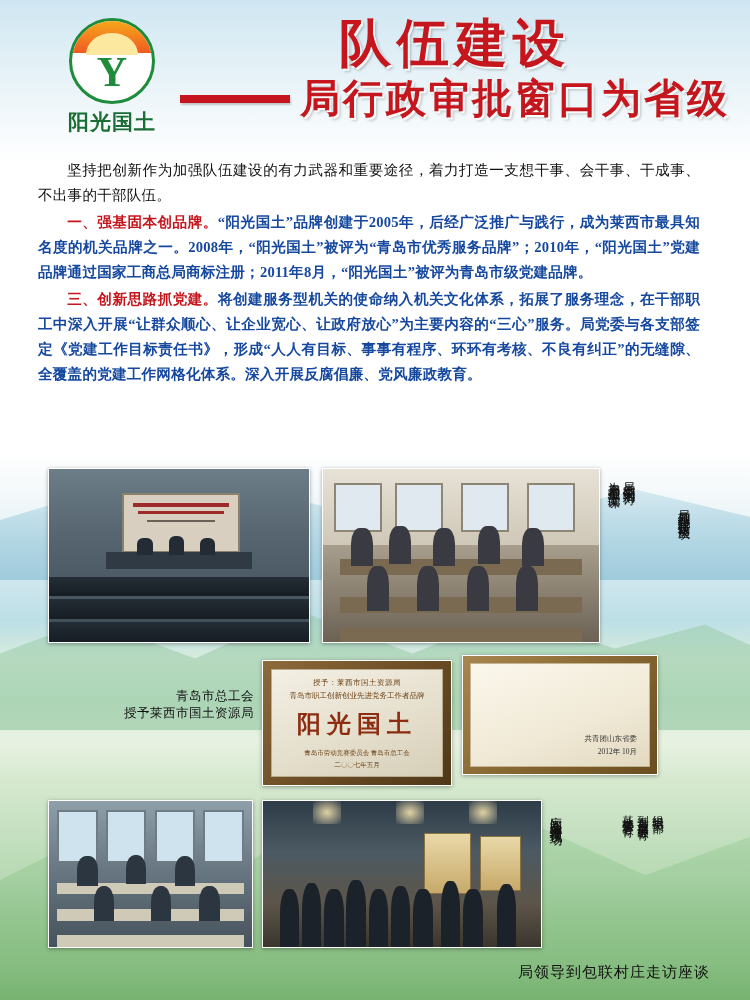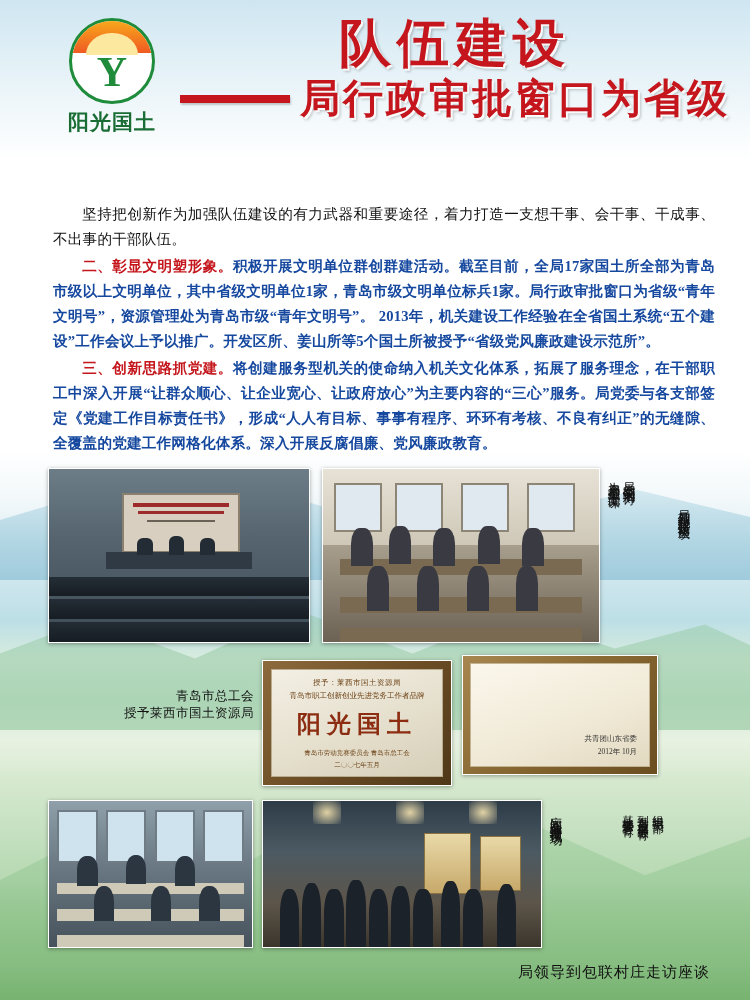--- a/index.html
+++ b/index.html
@@ -156,23 +156,22 @@
     line-height: 46px;
     letter-spacing: 3px;
     color: #c4161c;
     text-shadow: 2px 2px 0 rgba(255,255,255,0.9), 3px 3px 3px rgba(0,0,0,0.22);
     white-space: nowrap;
   }
 
   
   .body-text {
     position: absolute;
-    left: 53px; top: 158px;
+    left: 38px; top: 158px;
     width: 662px;
-    margin-top: 44px;
   }
   .para {
     font-family: "Liberation Serif", serif;
     font-size: 14.6px;
     line-height: 25px;
     color: #111111;
     text-indent: 2em;
     text-align: justify;
     margin: 0 0 2px 0;
     letter-spacing: 0.2px;
@@ -355,24 +354,24 @@
         <span class="title-dash"></span>
         <span class="title-sub">局行政审批窗口为省级</span>
       </div>
     </div>
   </div>
 
   <div class="body-text">
 
     <p class="para">坚持把创新作为加强队伍建设的有力武器和重要途径，着力打造一支想干事、会干事、干成事、不出事的干部队伍。</p>
 
-
     <p class="para blue">
-      <span class="lead">二、彰显文明塑形象。</span><span class="normal">积极开展文明单位群创群建活动。截至目前，全局17家国土所全部为青岛市级以上文明单位，其中省级文明单位1家，青岛市级文明单位标兵1家。局行政审批窗口为省级“青年文明号”，资源管理处为青岛市级“青年文明号”。 2013年，机关建设工作经验在全省国土系统“五个建设”工作会议上予以推广。开发区所、姜山所等5个国土所被授予“省级党风廉政建设示范所”。</span>
+      <span class="lead">一、强基固本创品牌。</span><span class="normal">“阳光国土”品牌创建于2005年，后经广泛推广与践行，成为莱西市最具知名度的机关品牌之一。2008年，“阳光国土”被评为“青岛市优秀服务品牌”；2010年，“阳光国土”党建品牌通过国家工商总局商标注册；2011年8月，“阳光国土”被评为青岛市级党建品牌。</span>
     </p>
+
 
     <p class="para blue">
       <span class="lead">三、创新思路抓党建。</span><span class="normal">将创建服务型机关的使命纳入机关文化体系，拓展了服务理念，在干部职工中深入开展“让群众顺心、让企业宽心、让政府放心”为主要内容的“三心”服务。局党委与各支部签定《党建工作目标责任书》，形成“人人有目标、事事有程序、环环有考核、不良有纠正”的无缝隙、全覆盖的党建工作网格化体系。深入开展反腐倡廉、党风廉政教育。</span>
     </p>
   </div>
 
   <div class="photo" id="photo-meeting-hall">
     <div class="hall">
       <div class="hall-screen">
         <div class="l1"></div>

